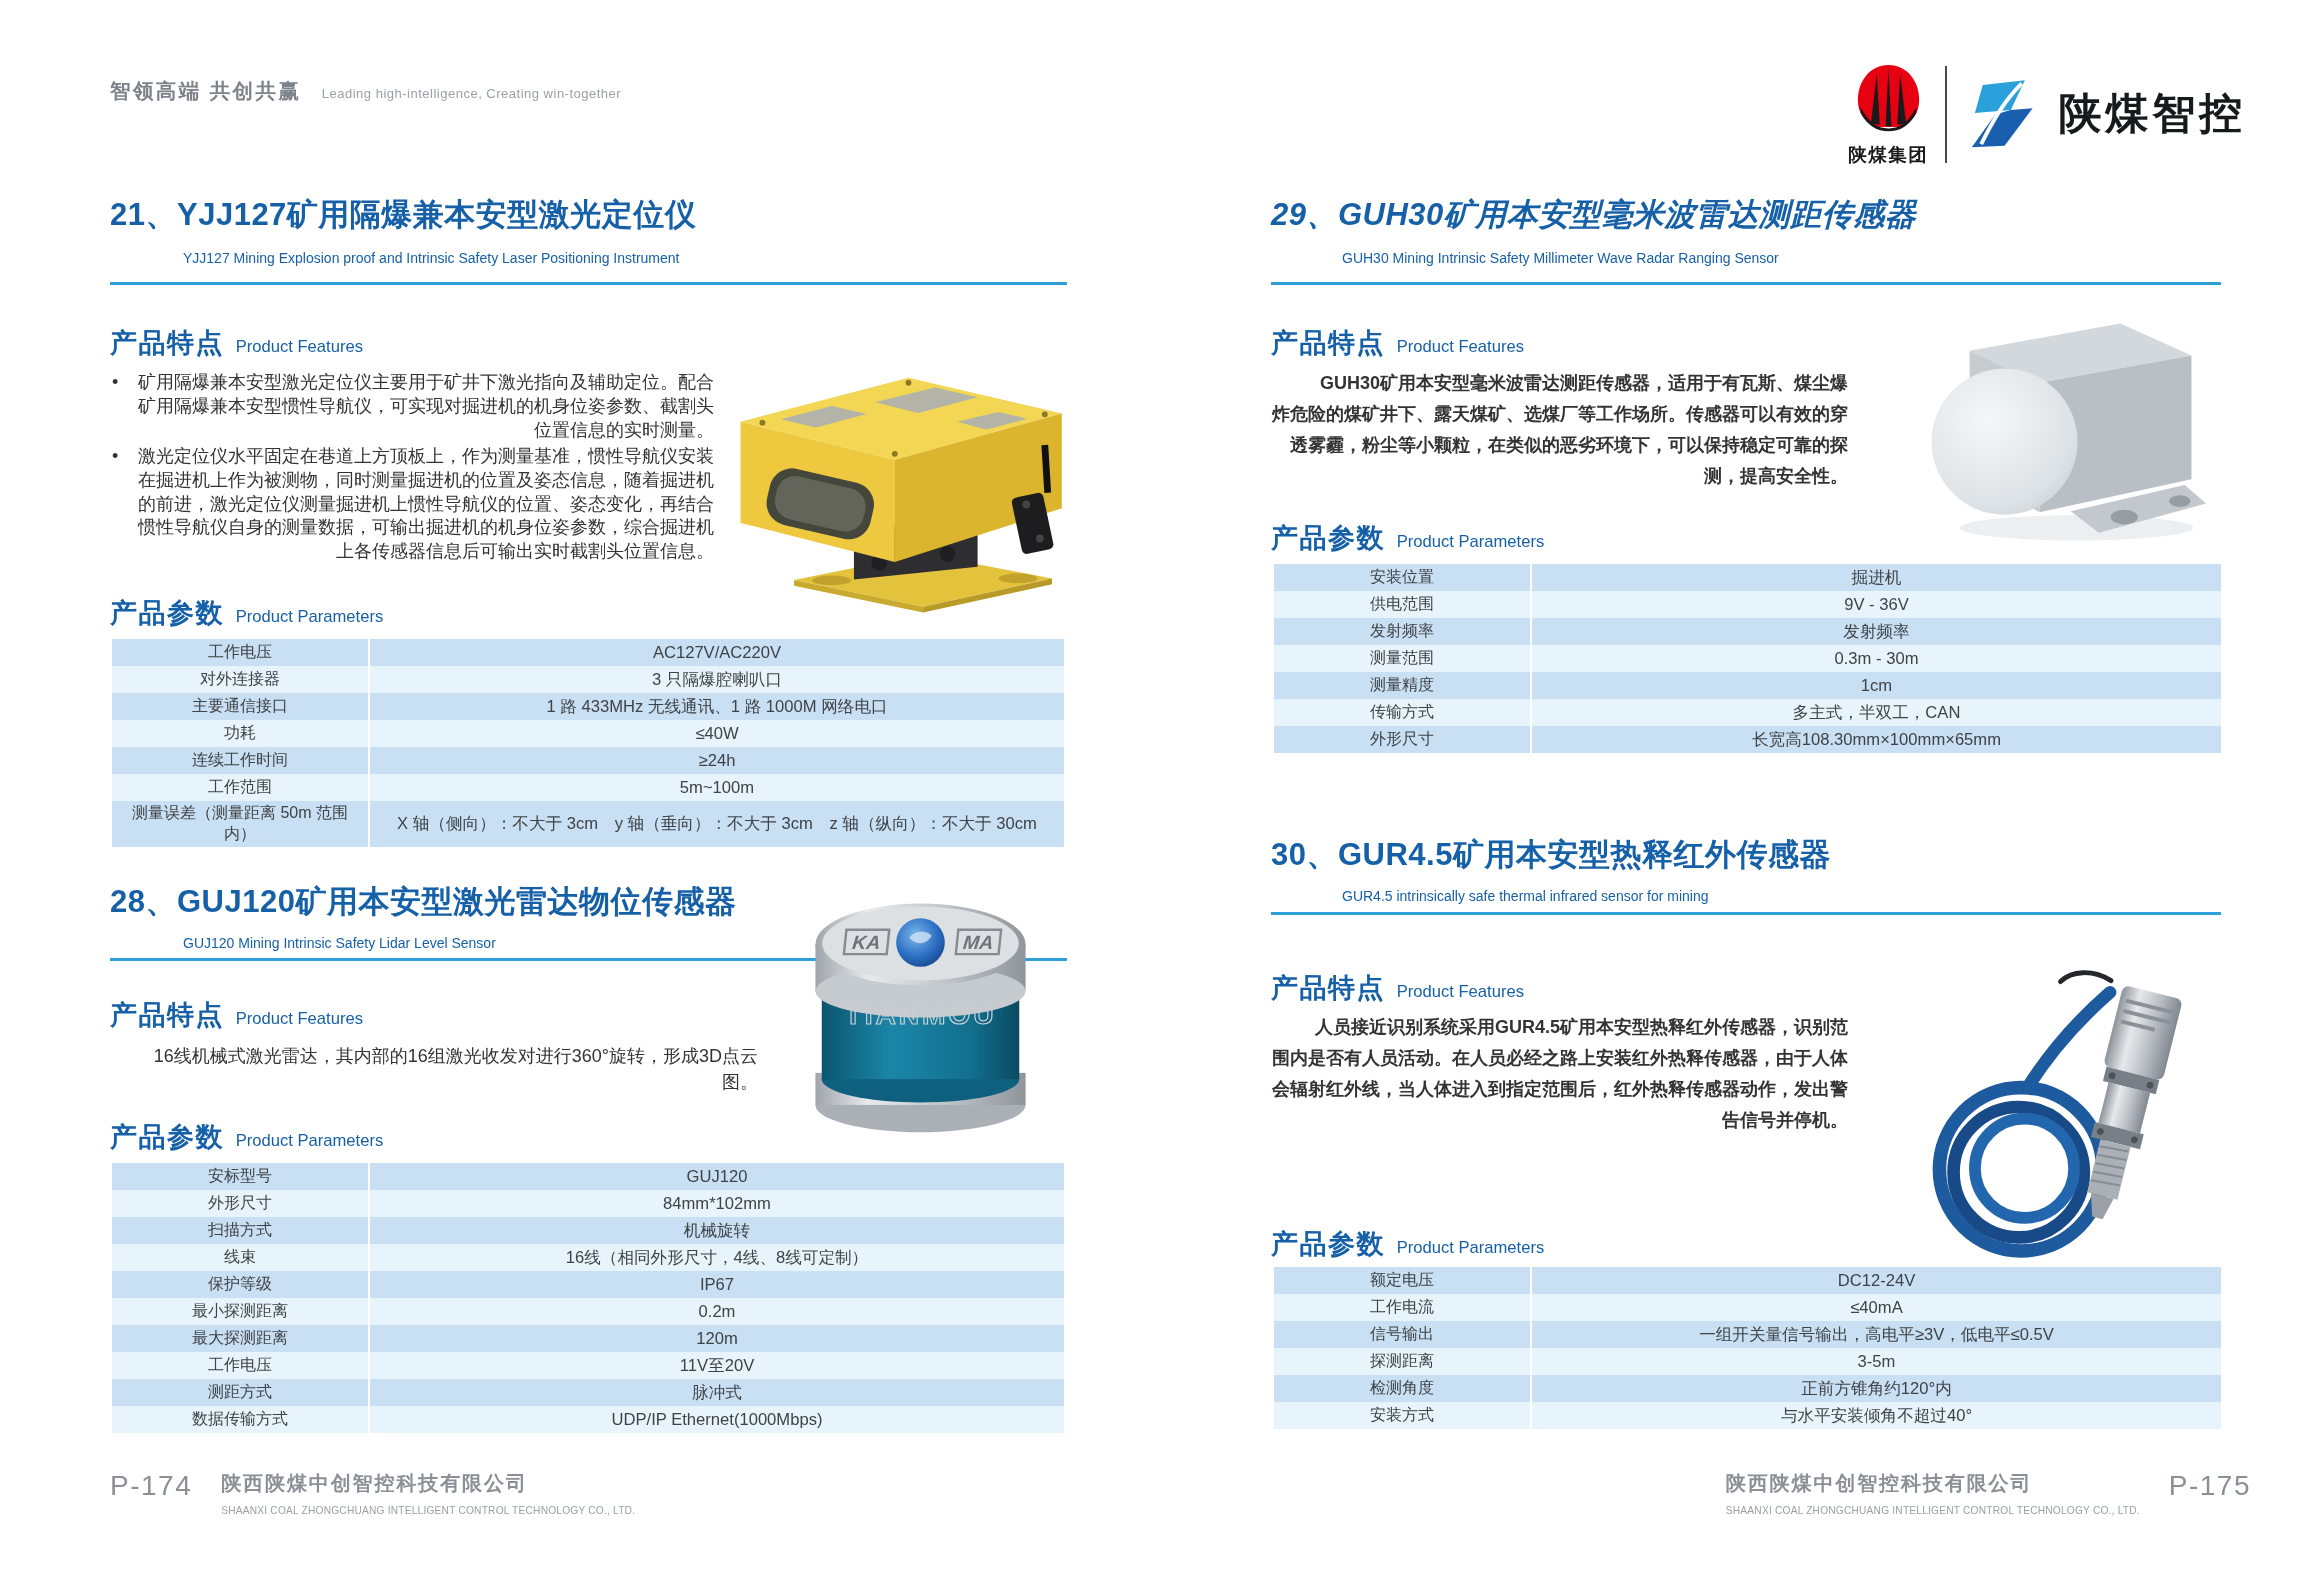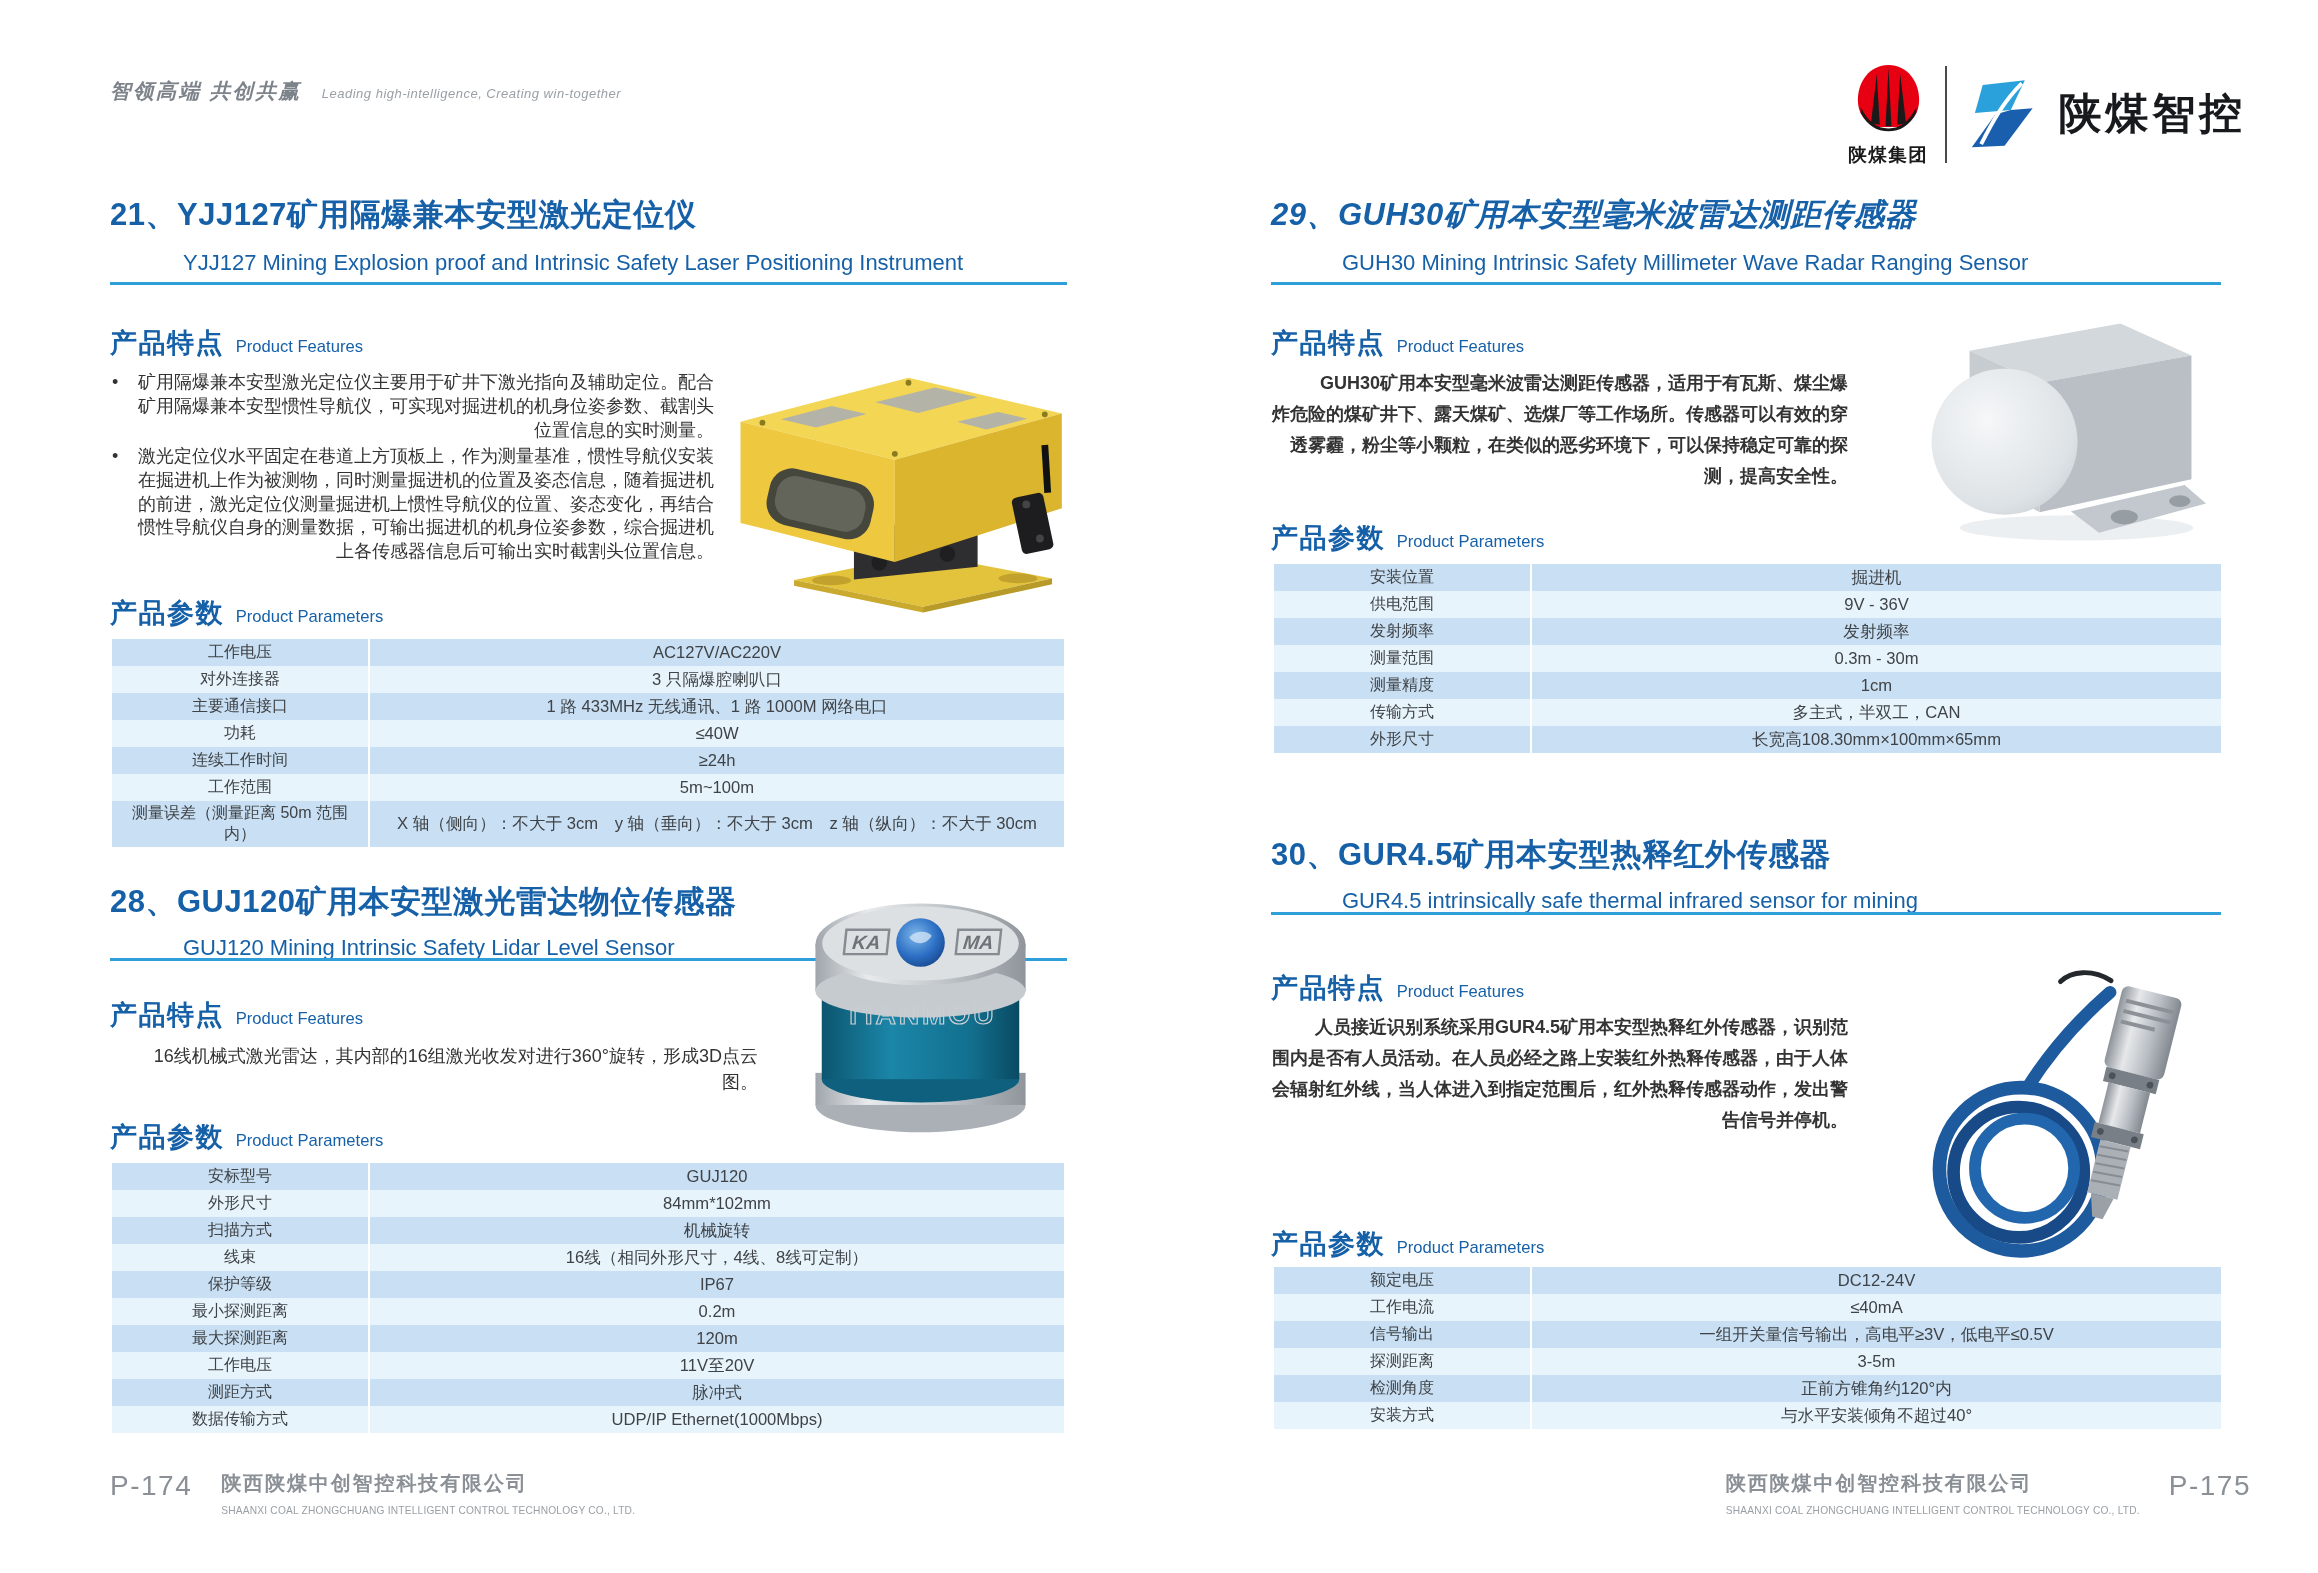--- a/index.html
+++ b/index.html
@@ -1,32 +1,32 @@
 <!DOCTYPE html>
 <html style="font-size:7.8px"><head>
 <meta charset="utf-8">
 <style>
   html,body{margin:0;padding:0;background:#ffffff;}
   .page{position:relative;width:2319px;height:1574px;background:#ffffff;overflow:hidden;
         font-family:"Liberation Sans","DejaVu Sans",sans-serif;color:#333;}
   .abs{position:absolute;}
 
   
-  .tagline{left:110px;top:77px;display:flex;align-items:baseline;gap:20.5px;font-style:italic;}
+  .tagline{left:110px;top:77px;display:flex;align-items:baseline;gap:20.5px;}
   .tagline .zh{font-size:20.5px;font-weight:600;color:#7d838a;letter-spacing:2.4px;}
   .tagline .en{font-size:13px;color:#9aa0a6;letter-spacing:0.5px;}
   .logo{top:62px;right:73px;display:flex;align-items:center;gap:16.6px;}
   .logo-col{display:flex;flex-direction:column;align-items:center;gap:4.9px;}
   .logo-group-name{font-size:18.5px;font-weight:700;color:#1b1b1b;letter-spacing:1.5px;}
   .logo-divider{width:2.4px;height:97px;background:#4a4a4a;}
   .logo-brand-name{font-size:43px;font-weight:800;color:#17191c;letter-spacing:3.9px;}
 
   
   .sec-title{font-size:31px;font-weight:800;color:#1660a8;letter-spacing:0.5px;white-space:nowrap;}
-  .sec-sub{font-size:22px;color:#1660a8;white-space:nowrap;}
+  .sec-sub{font-size:14px;color:#1660a8;white-space:nowrap;}
   .sec-rule{height:2.9px;background:#2e9fd8;}
   .blk-label{display:flex;align-items:baseline;gap:11.7px;}
   .blk-label .zh{font-size:27px;font-weight:600;color:#1660a8;letter-spacing:1.5px;}
   .blk-label .en{font-size:16.6px;color:#1660a8;}
   .features{margin:0;padding:0;list-style:none;font-size:18px;color:#333;}
   .features li{margin:0;text-align:right;}
   .features.bulleted li{position:relative;padding-left:22.4px;line-height:1.32;margin-bottom:2.9px;}
   .features.bulleted li::before{content:"•";position:absolute;left:1.9px;top:0;color:#333;}
   .features.loose li{line-height:1.72;text-indent:2em;font-weight:bold;}
   .features.mid li{line-height:1.45;text-indent:2em;}

